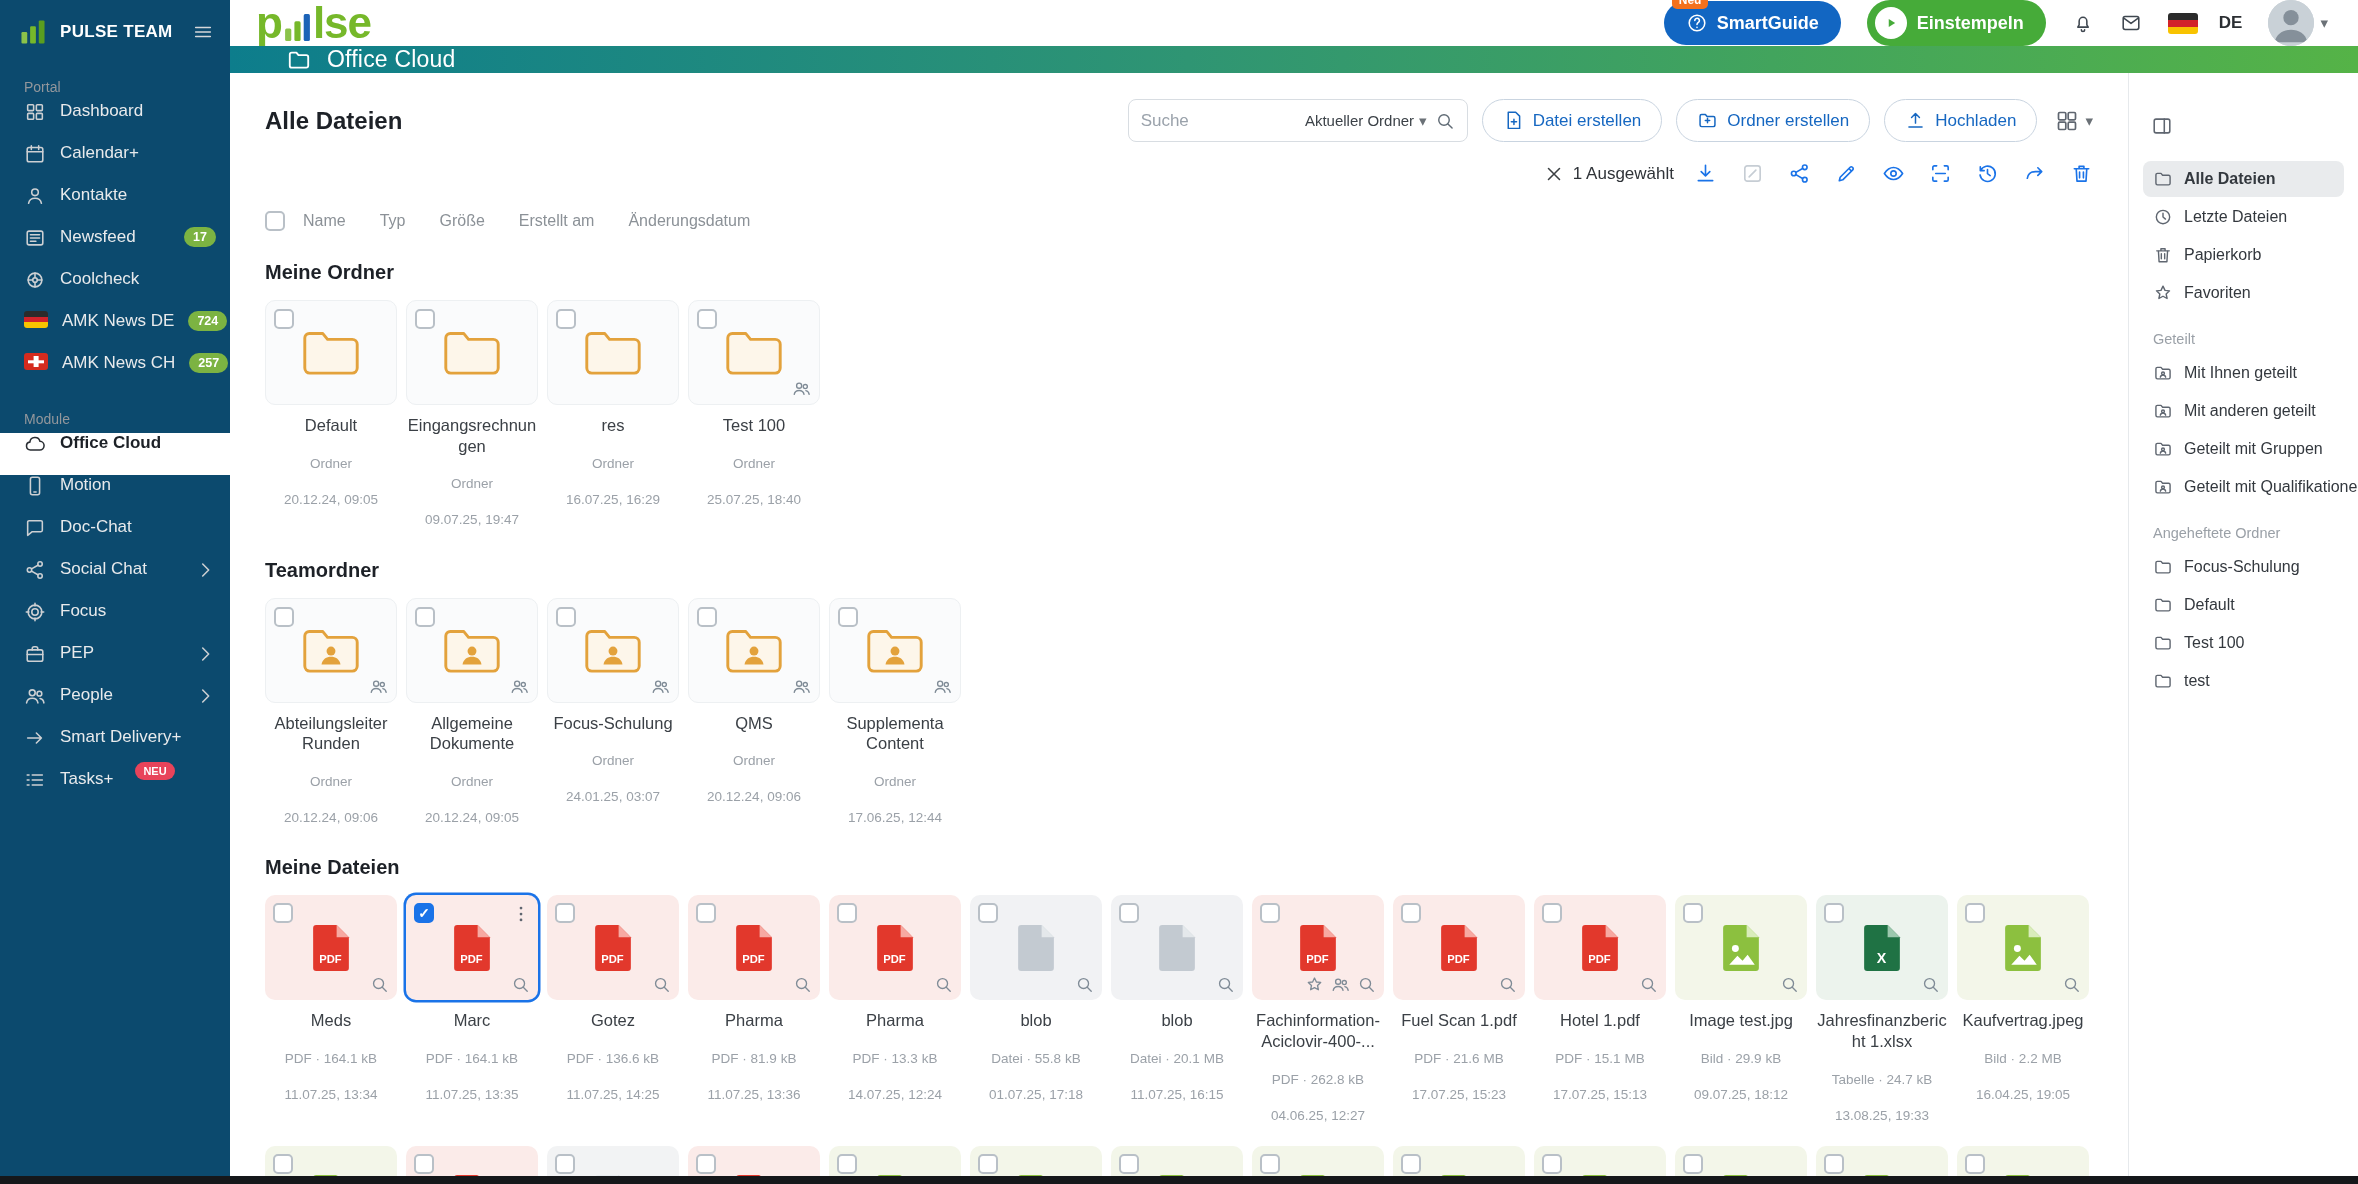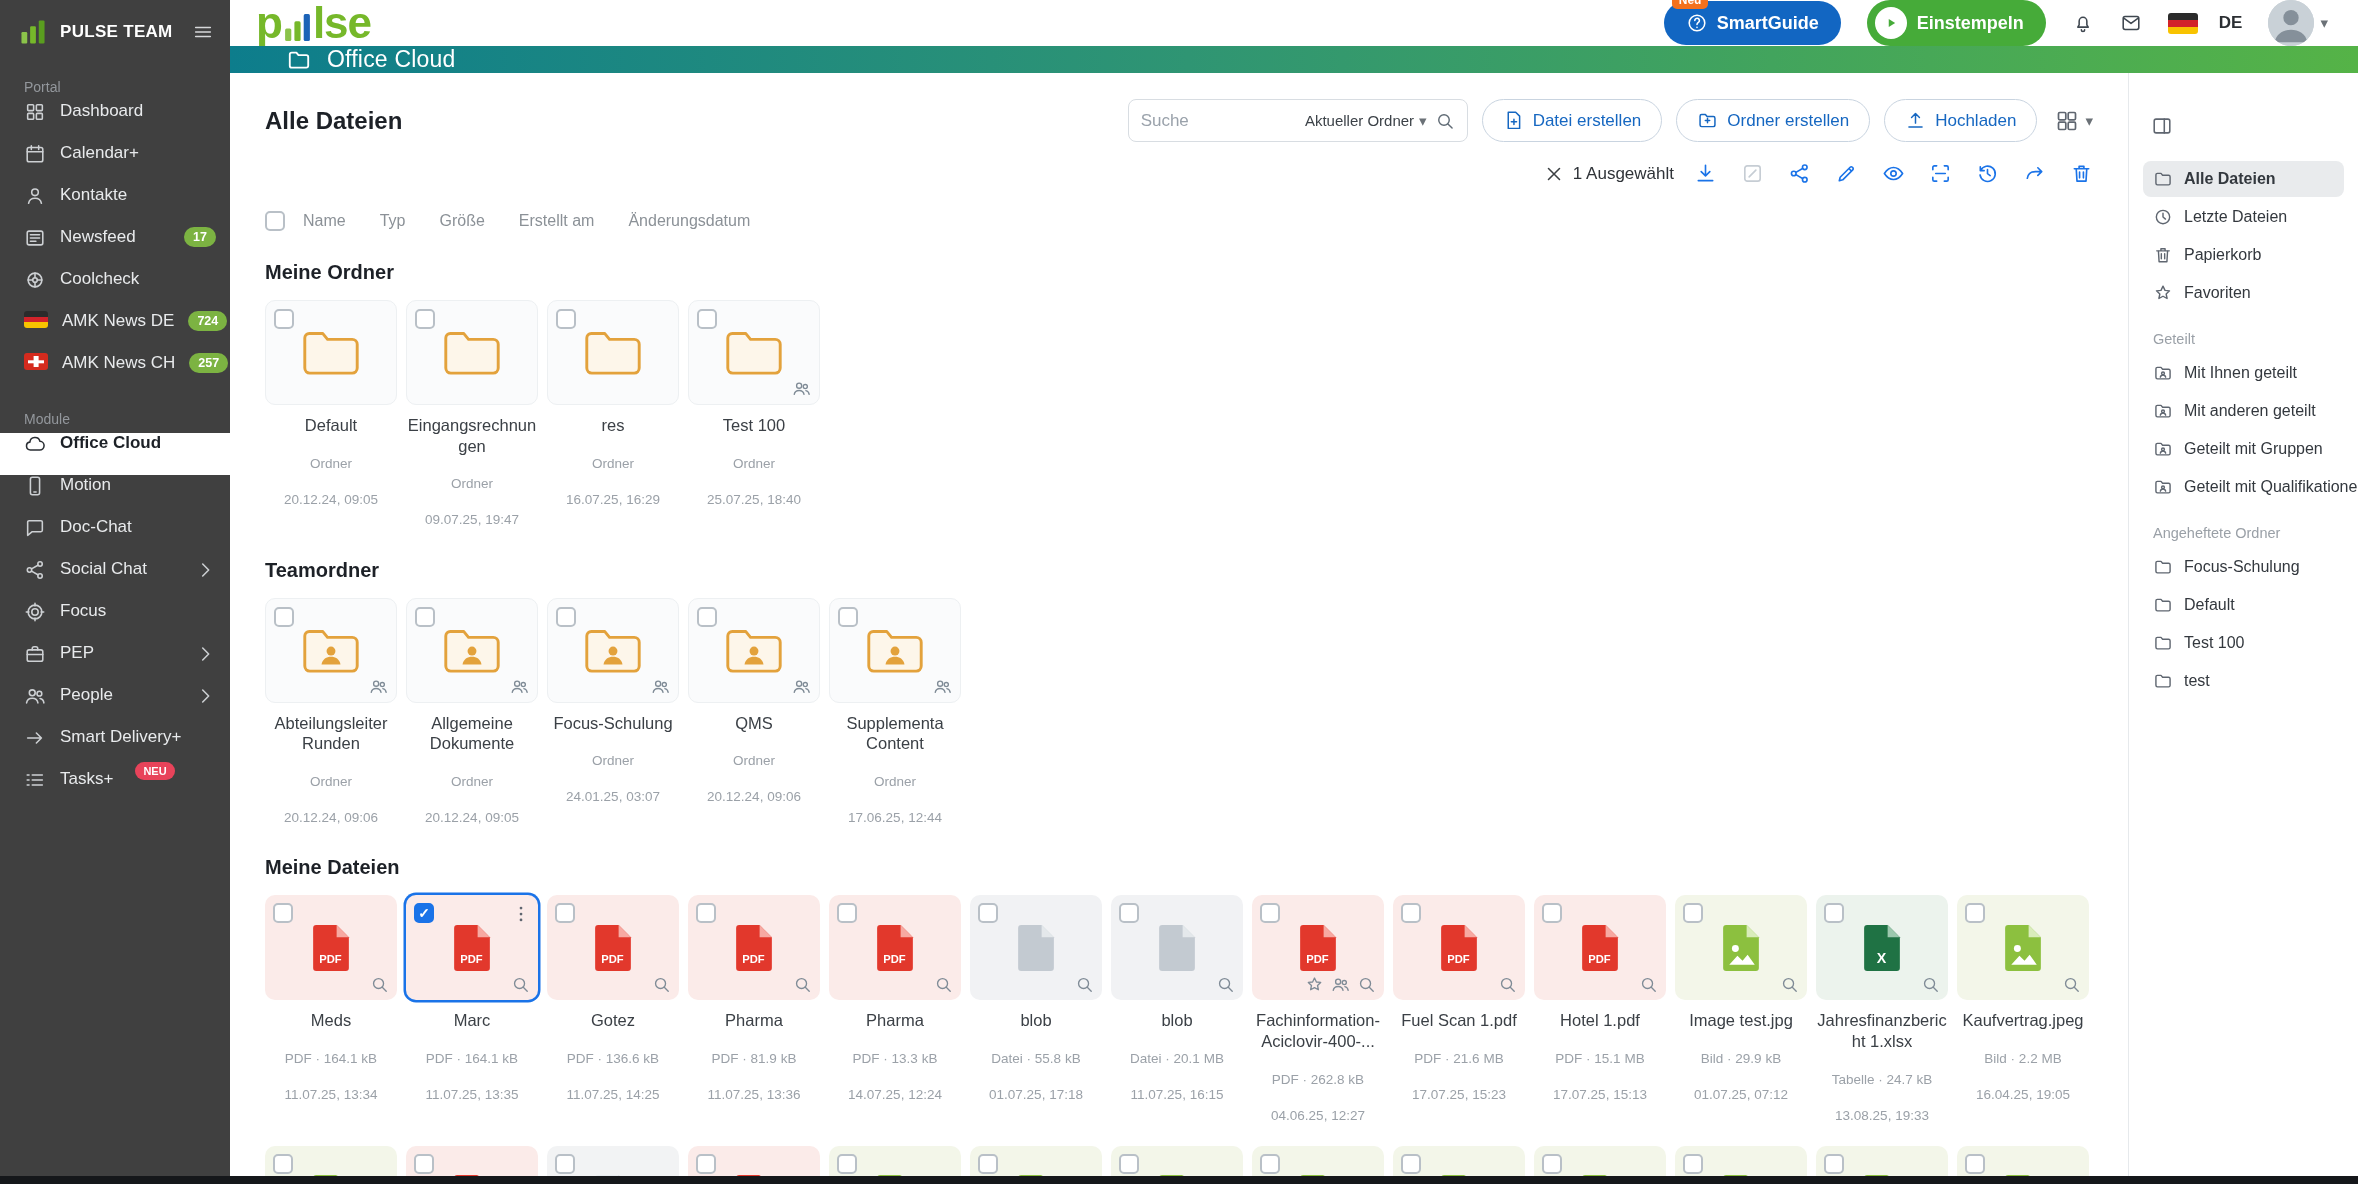--- a/index.html
+++ b/index.html
@@ -1,20 +1,20 @@
 <!DOCTYPE html>
 <html><head>
 <meta charset="utf-8">
 <style>
   *{margin:0;padding:0;box-sizing:border-box}
   html,body{width:2358px;height:1184px;overflow:hidden;font-family:"Liberation Sans",sans-serif;background:#fff;color:#1d2127}
   .app{display:flex;width:2358px;height:1184px}
 
   
-  .sidebar{width:230px;background:#404040;color:#e4e6e8;flex:none;display:flex;flex-direction:column}
+  .sidebar{width:230px;background:#0c4a6e;color:#e4e6e8;flex:none;display:flex;flex-direction:column}
   .sb-head{display:flex;align-items:center;gap:12px;height:63px;padding:0 16px 0 18px}
   .sb-logo{width:30px;height:30px;flex:none}
   .sb-title{font-size:17px;font-weight:700;color:#fff;letter-spacing:.3px}
   .sb-menu{margin-left:auto;color:#d6d8da;width:24px;height:24px}
   .sb-label{font-size:14px;color:#93979c;margin:16px 0 6px 24px}
   .sb-item{display:flex;align-items:flex-start;gap:14px;height:42px;padding:0 14px 0 24px;font-size:17px;color:#e8eaec;cursor:pointer;white-space:nowrap}
   .sb-item .icn{width:22px;height:22px;color:#cdd0d3}
   .sb-item.active{background:#fff;color:#1d2127;font-weight:600}
   .sb-item.active .icn{color:#2a2e33}
   .sb-badge{margin-left:auto;background:#7cb342;color:#fff;font-size:12.5px;font-weight:700;border-radius:999px;padding:3px 9px}
@@ -969,21 +969,21 @@
                     <span class="icn ">
                       <svg viewBox="0 0 24 24">
                         <circle cx="10.8" cy="10.8" r="6.3"></circle>
                         <path d="M15.5 15.5l5 5"></path>
                       </svg>
                     </span>
                   </span>
     </div>
     <div class="card-name">Image test.jpg</div>
     <div class="card-sub">Bild · 29.9 kB</div>
-    <div class="card-sub">01.07.25, 07:12</div>
+    <div class="card-sub">09.07.25, 18:12</div>
   </div>
               <div class="card">
     <div class="card-icon bg-excel">
       <span class="cb abs"></span>
 
       <svg class="file-glyph" viewBox="0 0 45 49">
                     <path d="M8 2h20l12 12v30a3 3 0 0 1-3 3H8a3 3 0 0 1-3-3V5a3 3 0 0 1 3-3z" fill="#1f7244"></path>
                     <path d="M28 2l12 12H28z" fill="#9cc8ae"></path>
                     <text x="22" y="39" text-anchor="middle" font-size="14" font-weight="bold" fill="#fff" font-family="Liberation Sans, sans-serif">X</text>
                   </svg>

